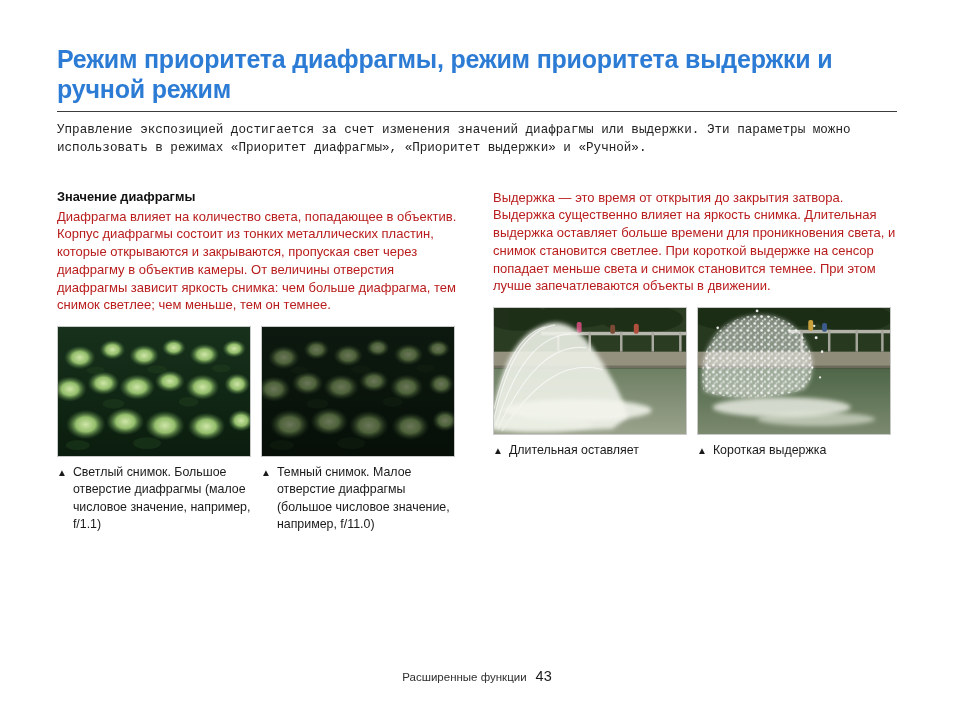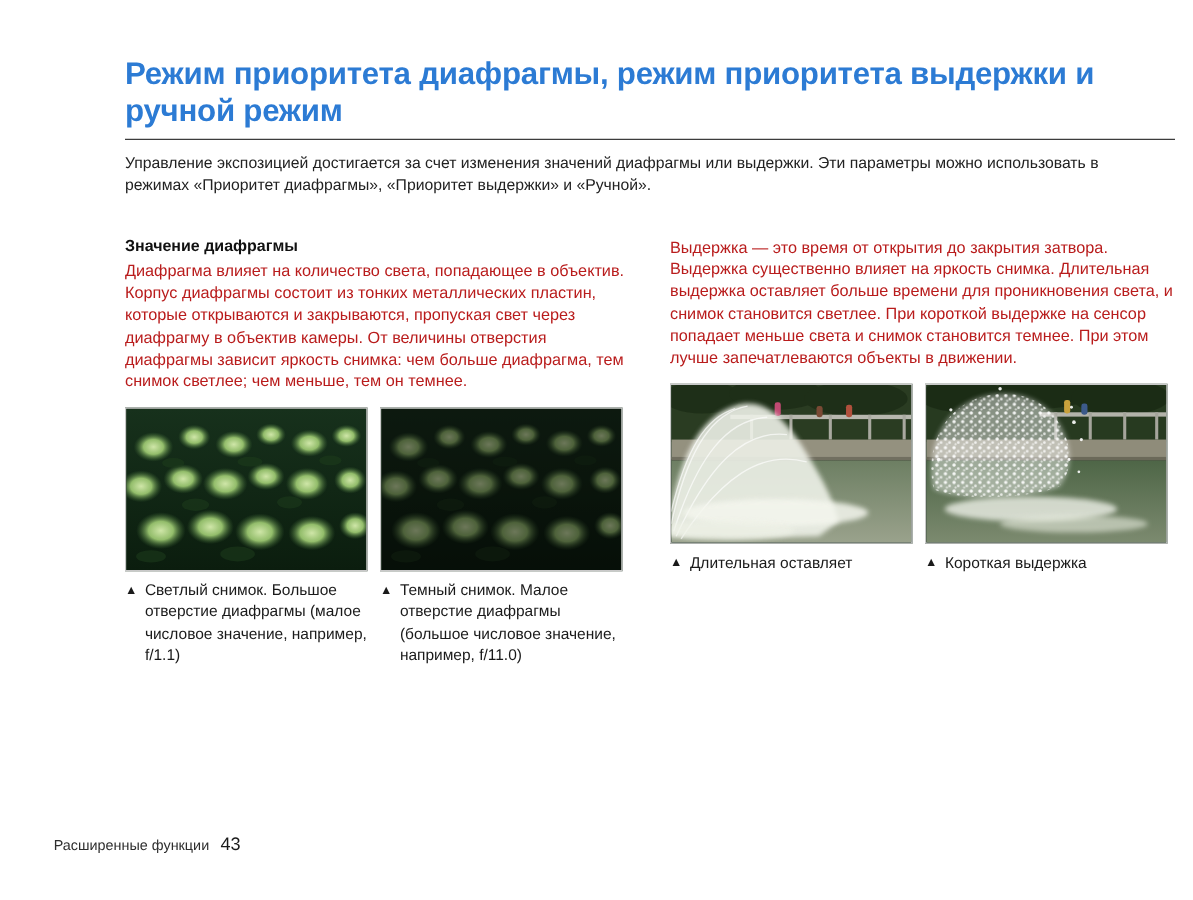--- a/index.html
+++ b/index.html
@@ -1,28 +1,28 @@
 <!DOCTYPE html>
 <html lang="ru"><head>
 <meta charset="utf-8">
 <style>
   * { margin:0; padding:0; box-sizing:border-box; }
   html,body { background:#ffffff; }
   body {
     width:954px; height:720px; overflow:hidden; position:relative;
     font-family:"Liberation Sans", sans-serif; color:#1c1c1c;
   }
-  .page { position:absolute; inset:0; padding:44px 57px 0 57px;margin-left:43px; }
+  .page { position:absolute; inset:0; padding:44px 57px 0 57px; }
 
   .title {
     color:#2c7bd4; font-size:25px; line-height:1.2; font-weight:bold;
     max-width:862px; letter-spacing:-0.2px;
   }
   .rule { border:none; border-top:1.6px solid #3c3c3c; margin:7px 0 9px 0; width:840px; }
-  .intro { font-size:12.6px; line-height:1.45; color:#222; max-width:845px; }
+  .intro { font-size:12.6px; line-height:1.45; color:#222; max-width:845px;font-family:Liberation Mono, monospace; }
 
   .columns { display:grid; grid-template-columns:1fr 1fr; column-gap:32px; margin-top:31px; width:840px; }
   .col-heading { font-size:12.8px; font-weight:bold; color:#111; margin-bottom:4px; }
   .body-text { font-size:13px; line-height:1.37; color:#b91c1c; }
 
   .figures { display:flex; gap:10px; margin-top:12px; }
   figure { width:194px; }
   .photo {
     width:194px; height:131px; border:1px solid #c9c9c9; background:#1c331f; overflow:hidden;
   }
@@ -31,21 +31,21 @@
   .photo.short-h { height:128px; }
 
   figcaption {
     display:flex; gap:6px; margin-top:7px;
     font-size:12.4px; line-height:1.38; color:#1a1a1a;
   }
   .marker { font-size:10px; padding-top:2px; flex:0 0 auto; }
   .cap { max-width:178px; }
 
   .footer {
-    position:absolute; left:0; right:0; top:667px; 
+    position:absolute; left:0; right:0; top:667px; text-align:center;
     color:#2e2e2e;
   }
   .footer .label { font-size:11.5px; }
   .footer .pagenum { font-size:14.5px; margin-left:9px; color:#1a1a1a; }
 </style>
 </head>
 <body>
 
 <div class="page">
 

